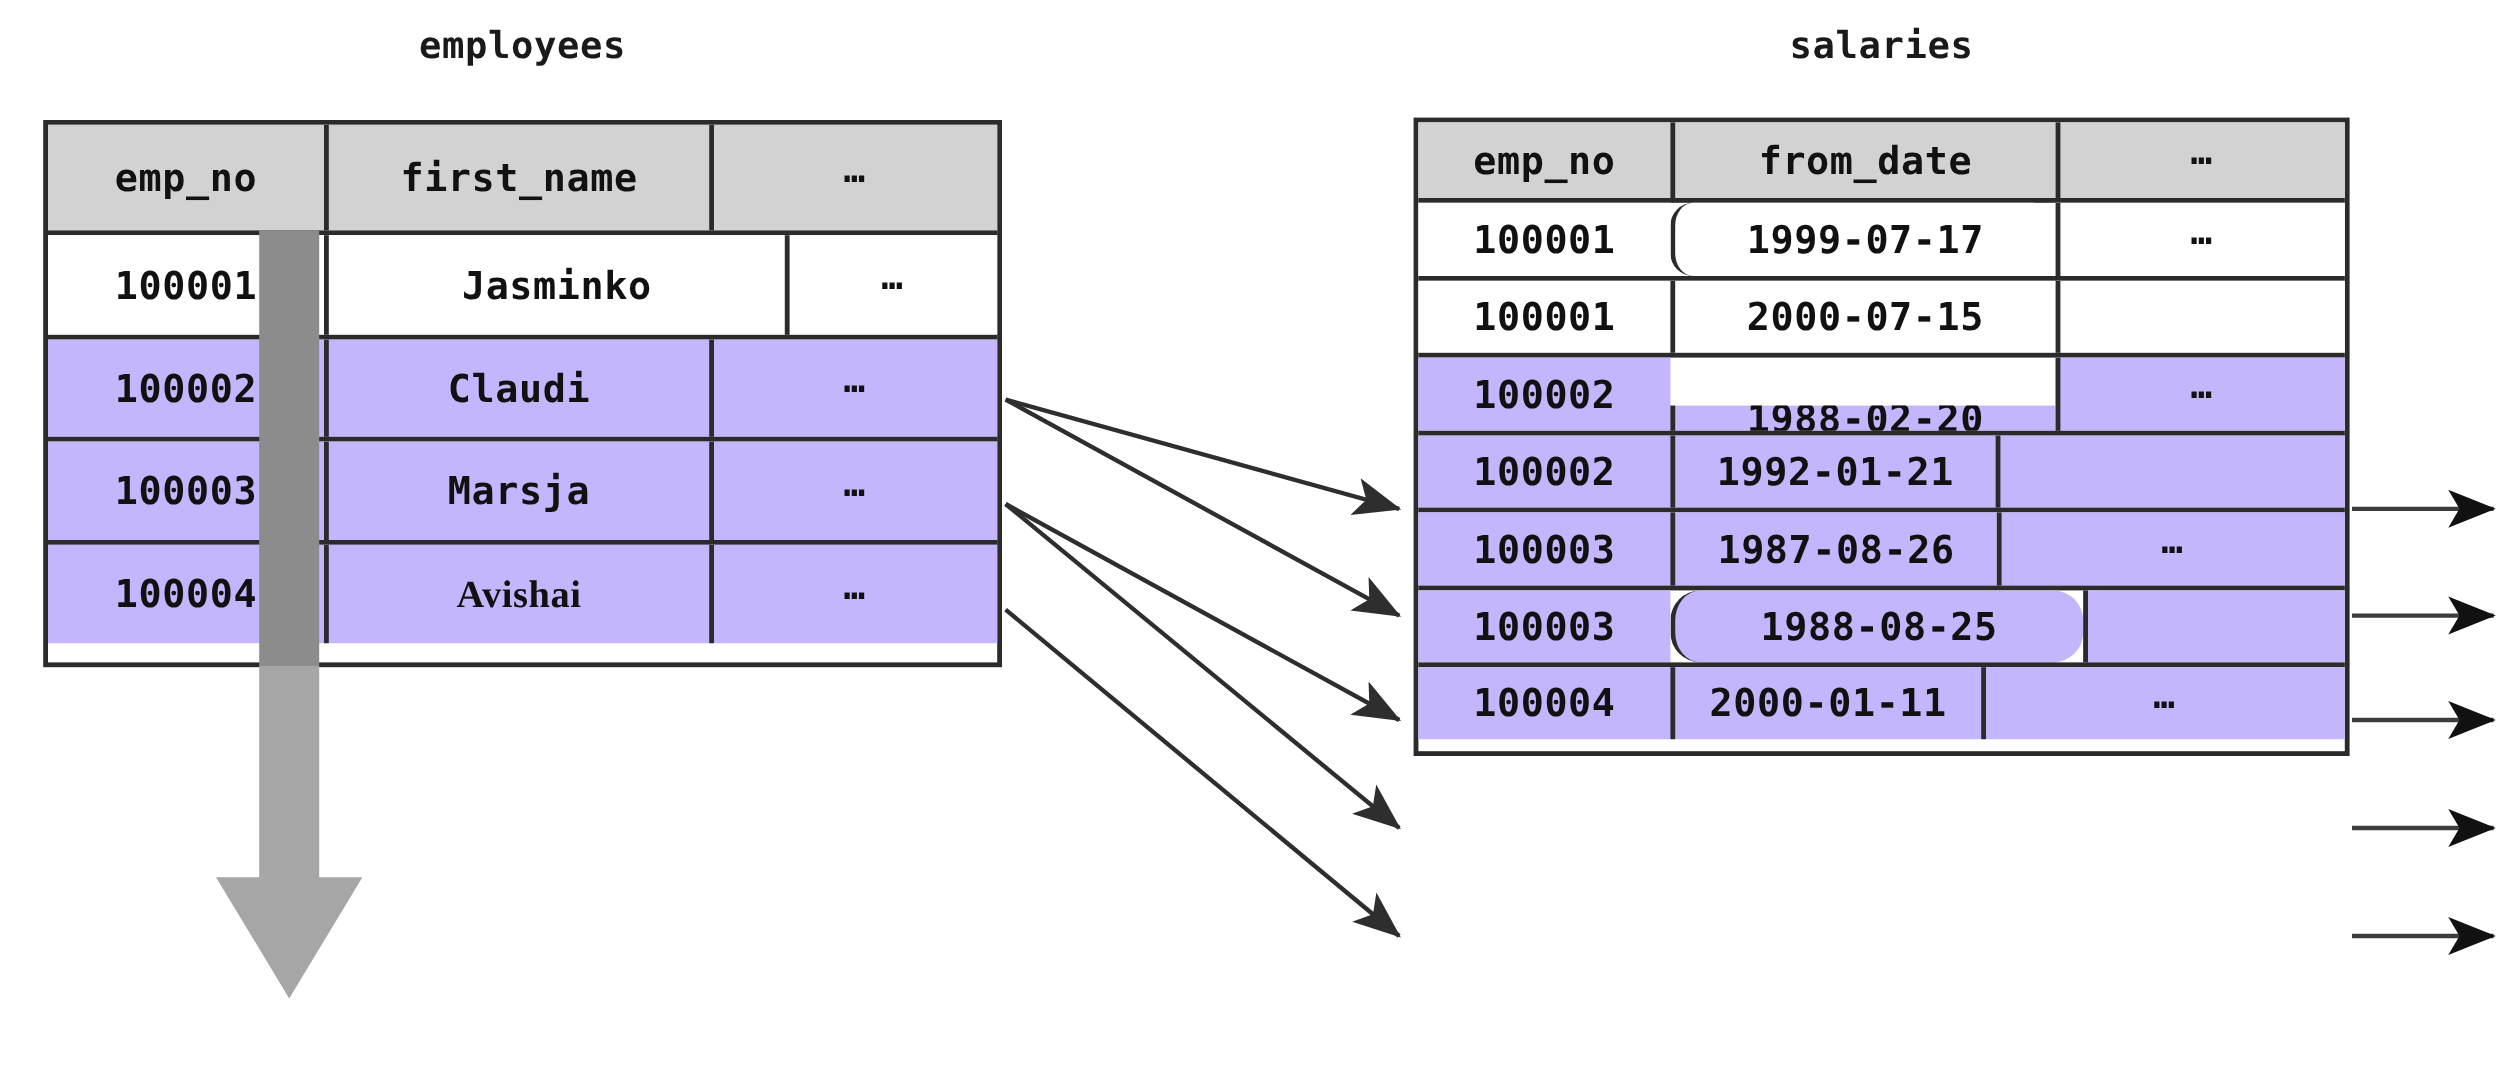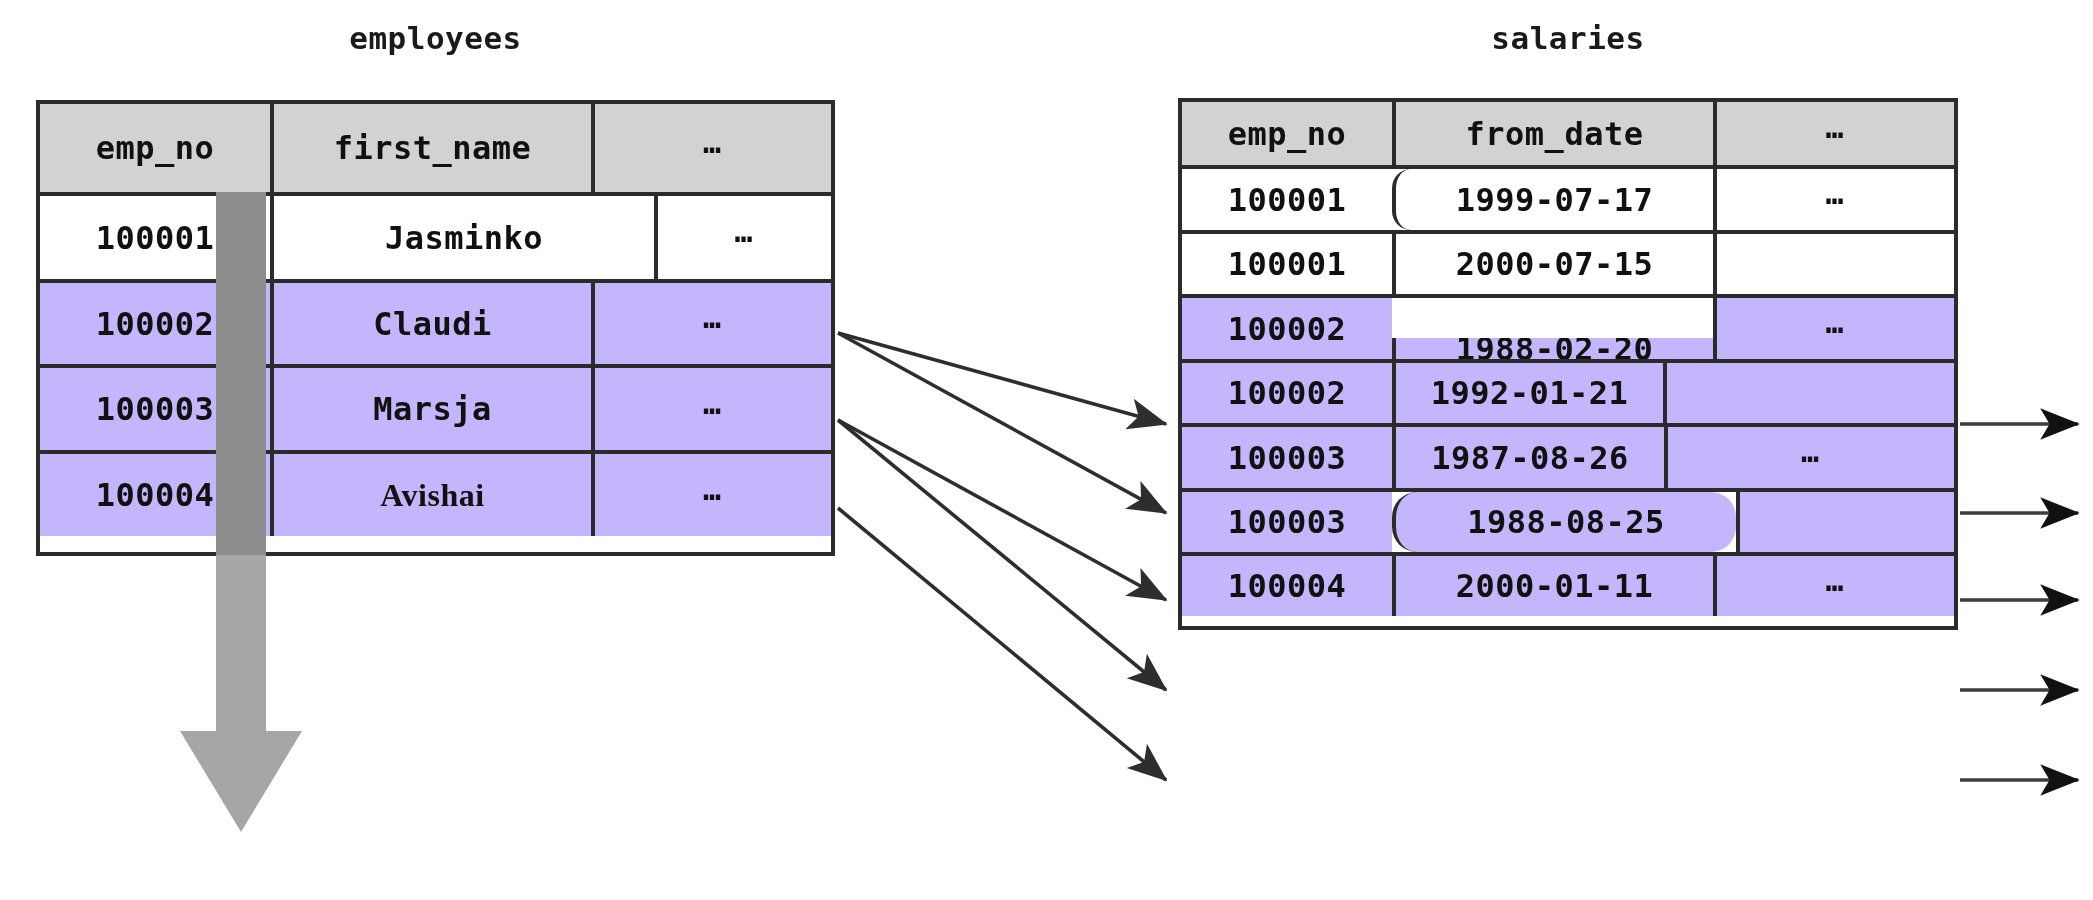--- a/index.html
+++ b/index.html
@@ -188,21 +188,21 @@
     </div>
 
     <div class="db-row r-shade" style="height:64px;">
       <div class="db-cell" style="width:210px;">100003</div>
       <div class="db-cell" style="width:344px;border-radius:25px;">1988-08-25</div>
       <div class="db-cell ellipsis-cell" style="flex:1;"></div>
     </div>
 
     <div class="db-row r-shade" style="height:64px;">
       <div class="db-cell" style="width:210px;">100004</div>
-      <div class="db-cell" style="width:321px;">2000-01-11</div>
+      <div class="db-cell" style="width:259px;">2000-01-11</div>
       <div class="db-cell ellipsis-cell" style="flex:1;">…</div>
     </div>
   </div>
 
 
   <svg id="overlay" viewBox="0 0 2093 900">
     <defs>
       <marker id="joinHead" markerWidth="13" markerHeight="13" refX="10.5" refY="5" orient="auto" markerUnits="strokeWidth">
         <path d="M0,0.6 L11,5 L0,9.4 L2.6,5 Z" fill="#2e2e2e"></path>
       </marker>

